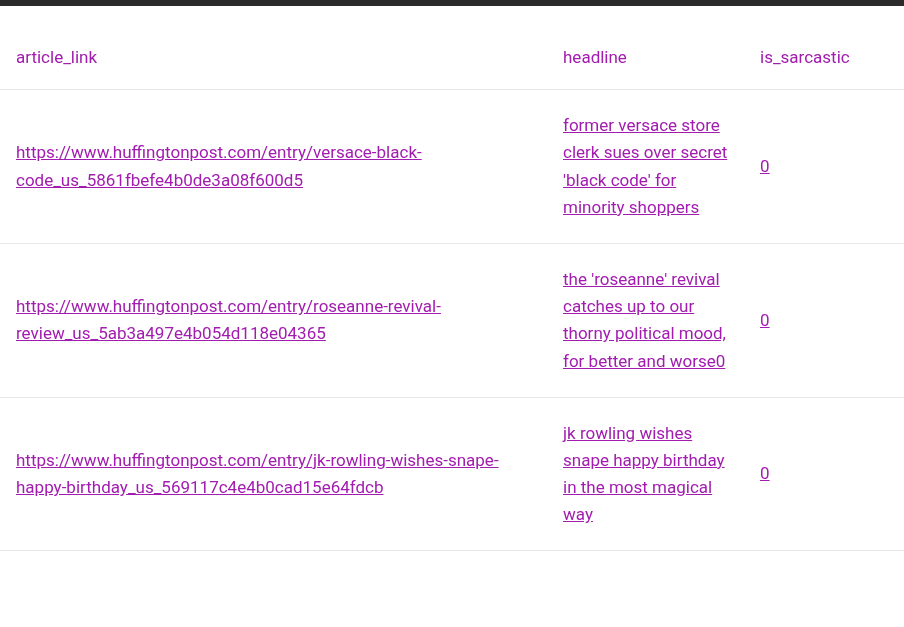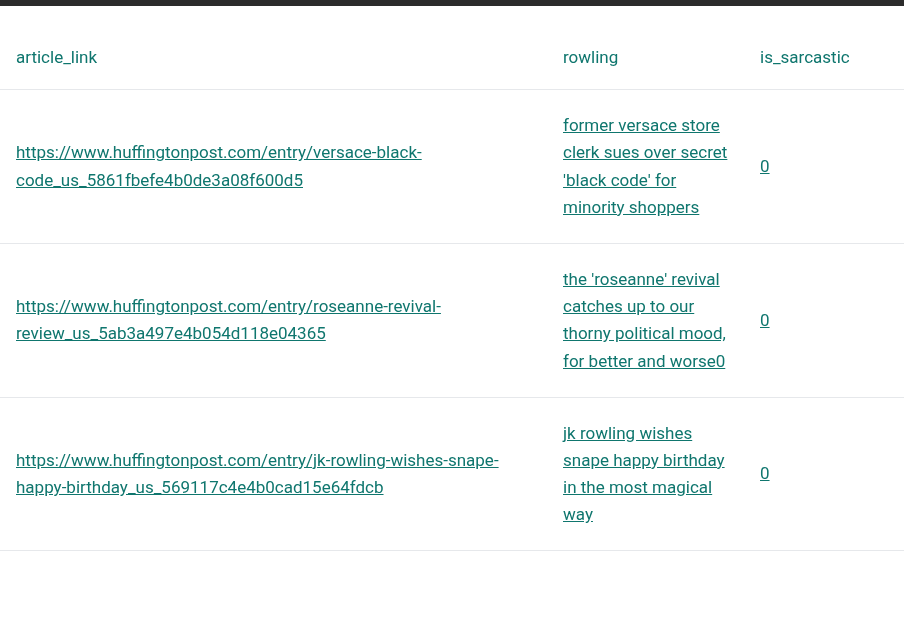--- a/index.html
+++ b/index.html
@@ -25,21 +25,21 @@
     table {
       width: 100%;
       border-collapse: collapse;
       table-layout: fixed;
     }
     th, td {
       text-align: left;
       vertical-align: middle;
       padding: 18px 16px;
       font-size: 17px;
-      color: #0f766e;
+      color: #a21caf;
       line-height: 1.6;
       word-wrap: break-word;
     }
     th {
       font-weight: 400;
       padding-top: 38px;
       padding-bottom: 18px;
       border-bottom: 1px solid #e6e8eb;
     }
     td {
@@ -66,21 +66,21 @@
 <div class="table-container">
   <table>
     <colgroup>
       <col class="col-article-link">
       <col class="col-headline">
       <col class="col-sarcastic">
     </colgroup>
     <thead>
       <tr>
         <th>article_link</th>
-        <th>rowling</th>
+        <th>headline</th>
         <th>is_sarcastic</th>
       </tr>
     </thead>
     <tbody>
       <tr>
         <td>https://www.huffingtonpost.com/entry/versace-black-code_us_5861fbefe4b0de3a08f600d5</td>
         <td>former versace store clerk sues over secret 'black code' for minority shoppers</td>
         <td>0</td>
       </tr>
       <tr>

